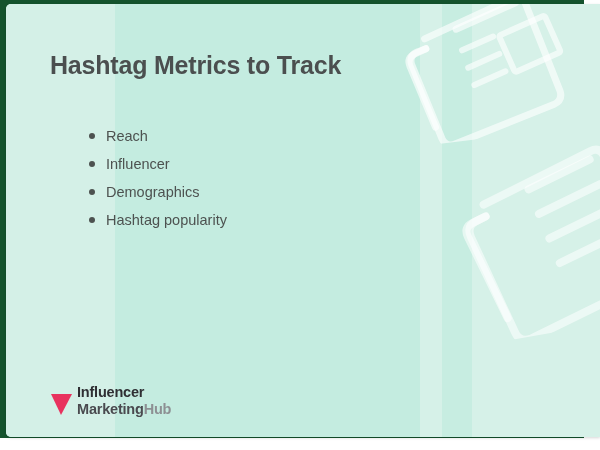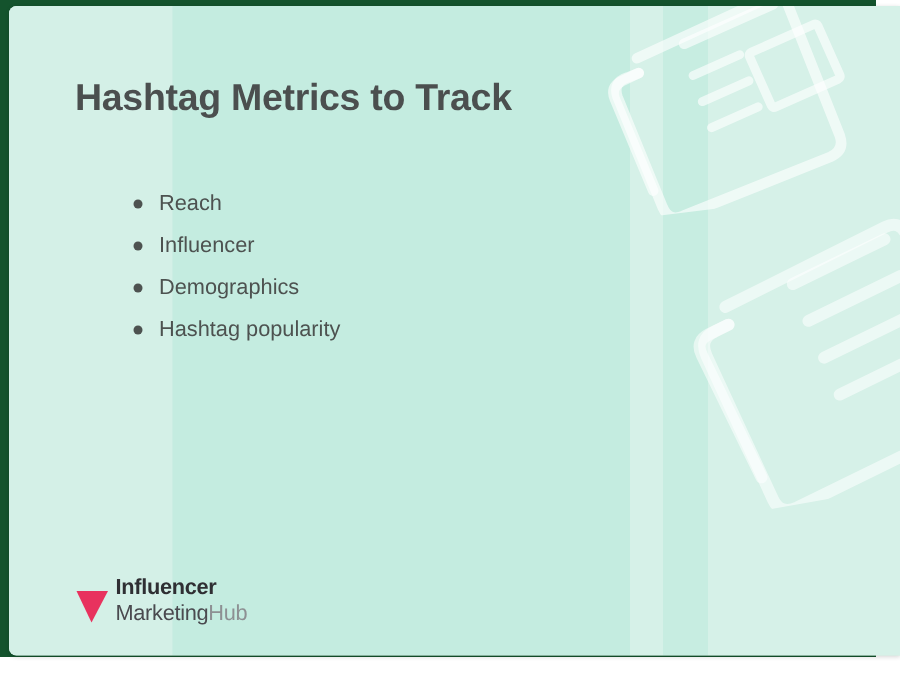--- a/index.html
+++ b/index.html
@@ -122,21 +122,21 @@
   }
   #logo-line-1 {
     font-size: 14.5px;
     font-weight: 700;
     color: #2f2f33;
     letter-spacing: -0.2px;
     margin-bottom: 2px;
   }
   #logo-line-2 {
     font-size: 14.5px;
-    font-weight: 400;
+    font-weight: 700;
     letter-spacing: -0.2px;
     text-align: right;
   }
   #logo-marketing { color: #4a4a4f; }
   #logo-hub { color: #8d9093; }
 </style>
 </head>
 <body>
 
 <div id="slide-frame">

